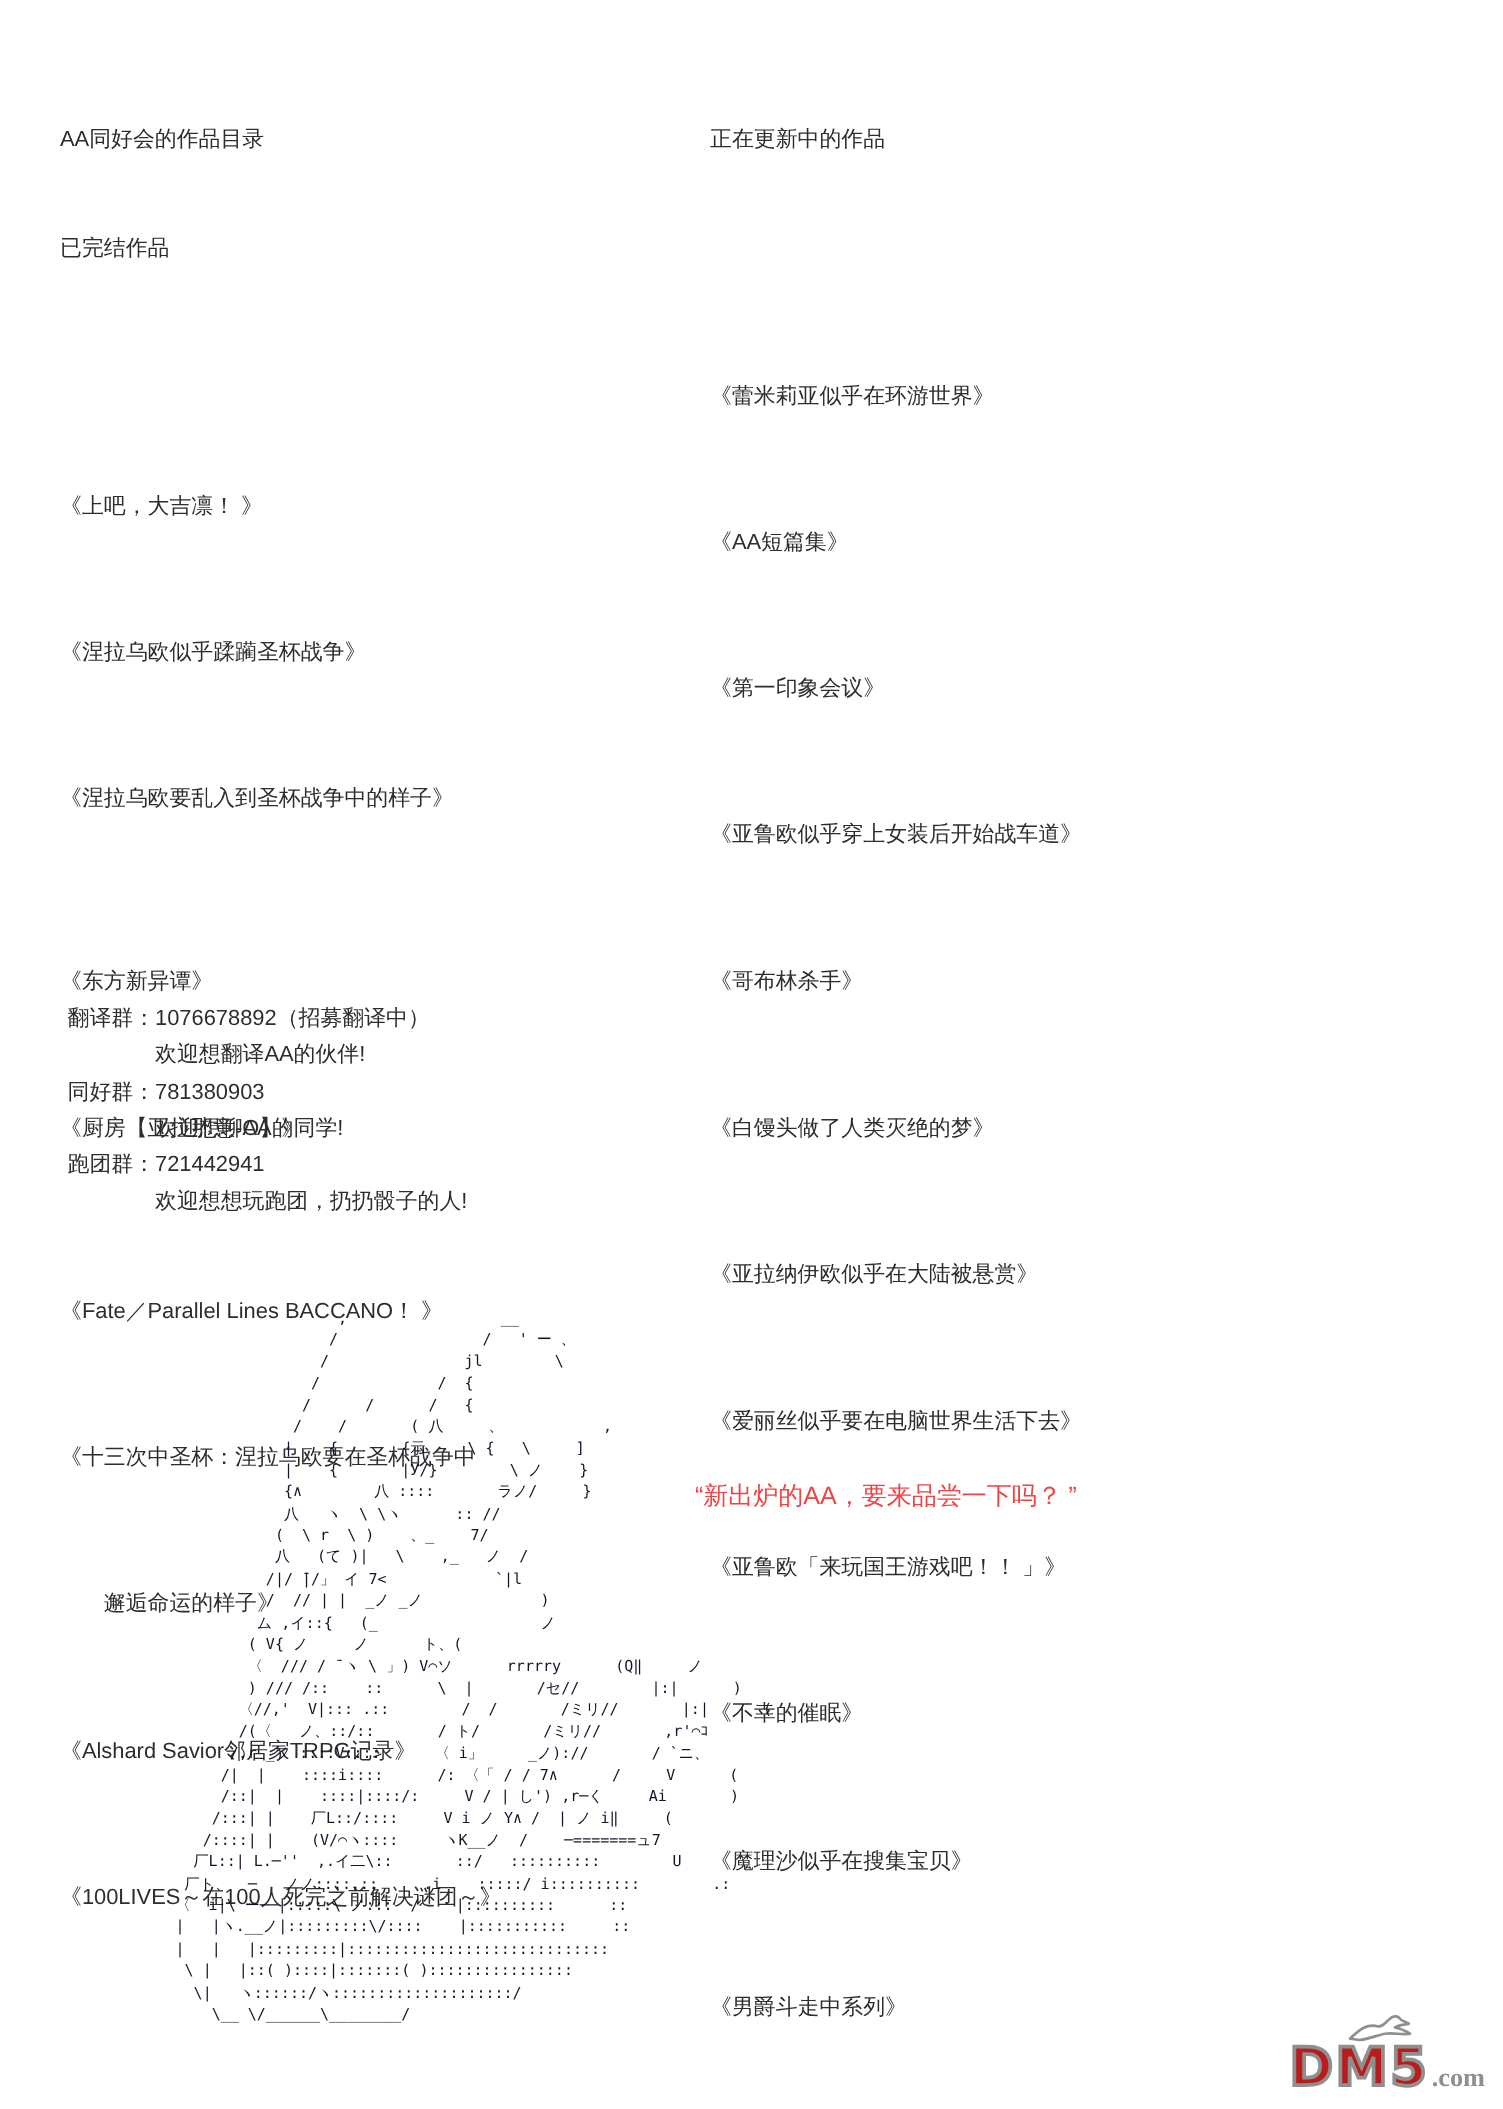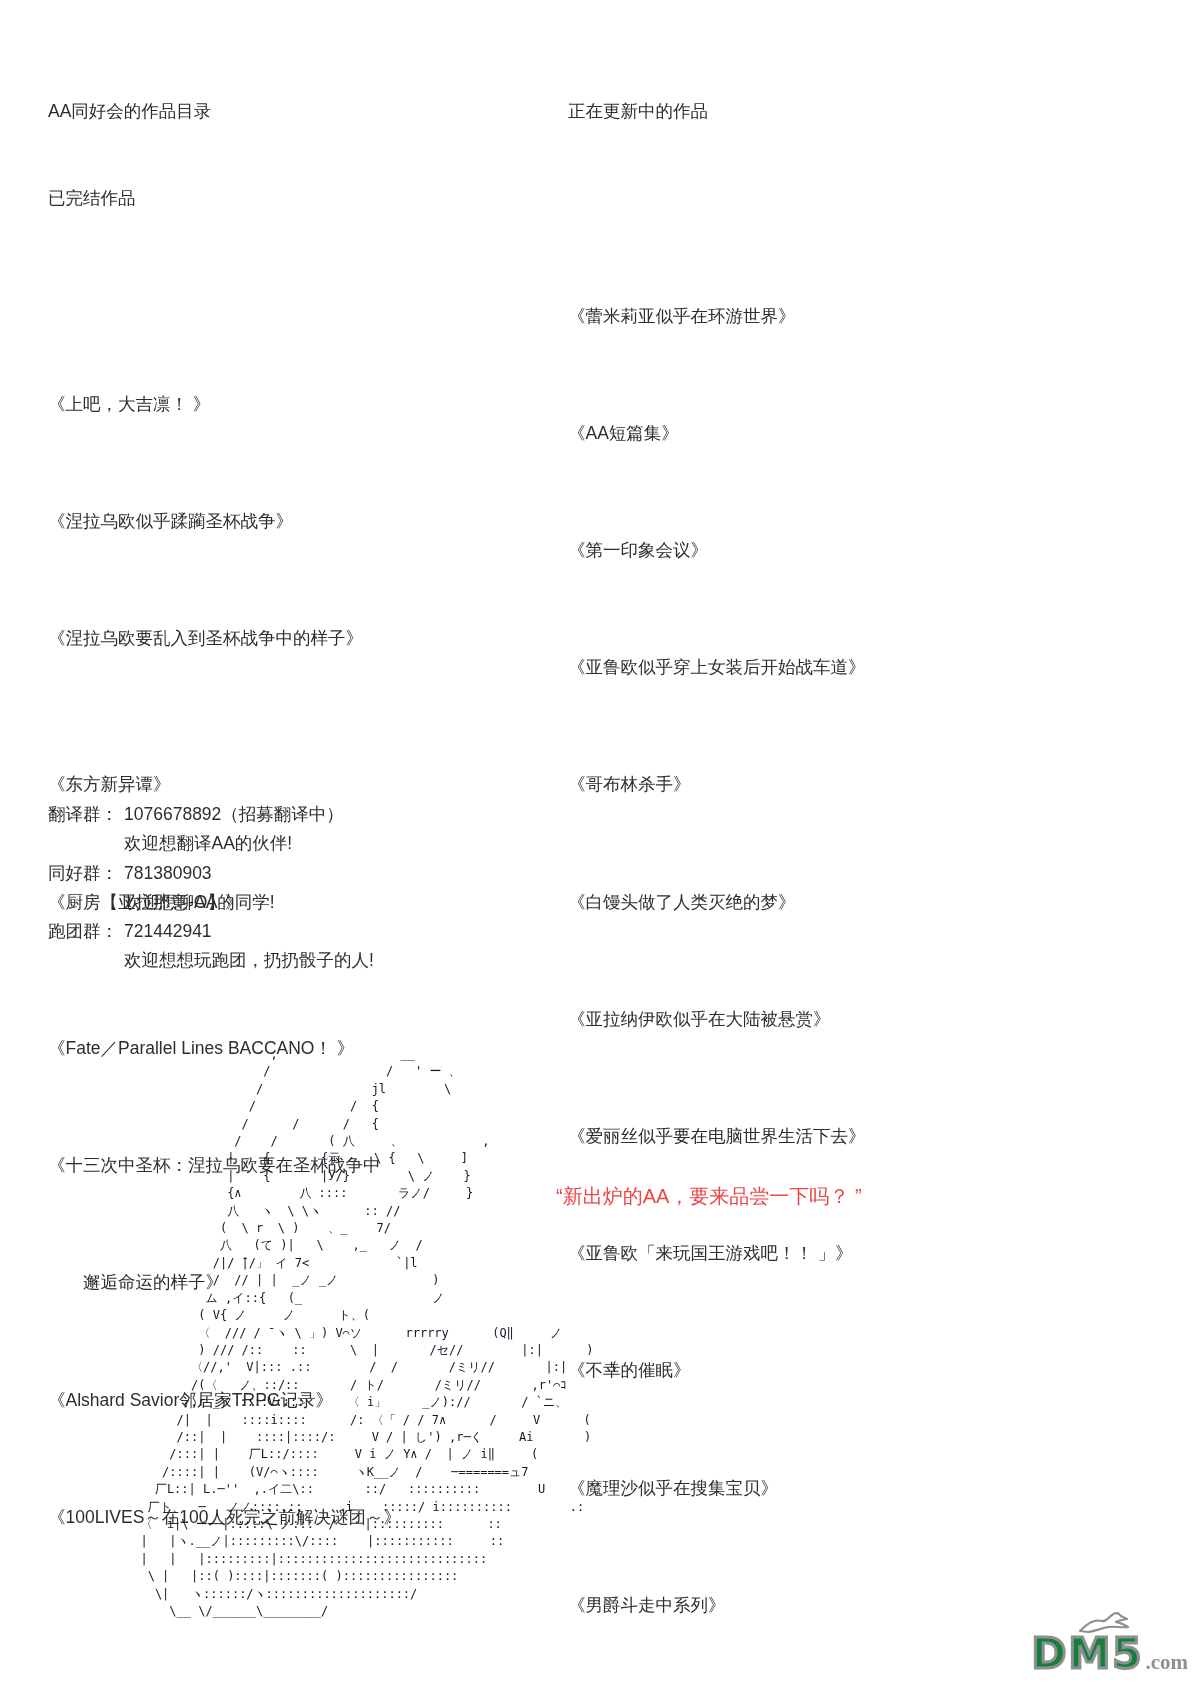--- a/index.html
+++ b/index.html
@@ -27,21 +27,21 @@
     left:48px;
     top:800px;
     font-size:17.5px;
     line-height:29.3px;
   }
   .g-row{
     display:grid;
     grid-template-columns:76px auto;
     column-gap:0;
   }
-  .g-label{grid-column:1;white-space:pre;}
+  .g-label{grid-column:1;white-space:pre;text-align:right;}
   .g-num{grid-column:2;white-space:pre;}
   .g-note{grid-column:2;white-space:pre;}
   .speech{
     position:absolute;
     left:556px;
     top:1183px;
     font-size:20px;
     white-space:pre;
     color:#ef4444;
   }
@@ -63,21 +63,21 @@
     display:flex;
     align-items:flex-end;
     gap:2px;
     user-select:none;
   }
   .wm-main{
     font-family:"DejaVu Sans", sans-serif;
     font-weight:900;
     font-size:42px;
     line-height:1;
-    color:#15803d;
+    color:#b91c1c;
     -webkit-text-stroke:3px #8f8f8f;
     letter-spacing:2px;
   }
   .wm-suffix{
     font-family:Liberation Serif, serif;
     font-weight:800;
     font-size:21px;
     line-height:1.25;
     color:#8f8f8f;
   }

